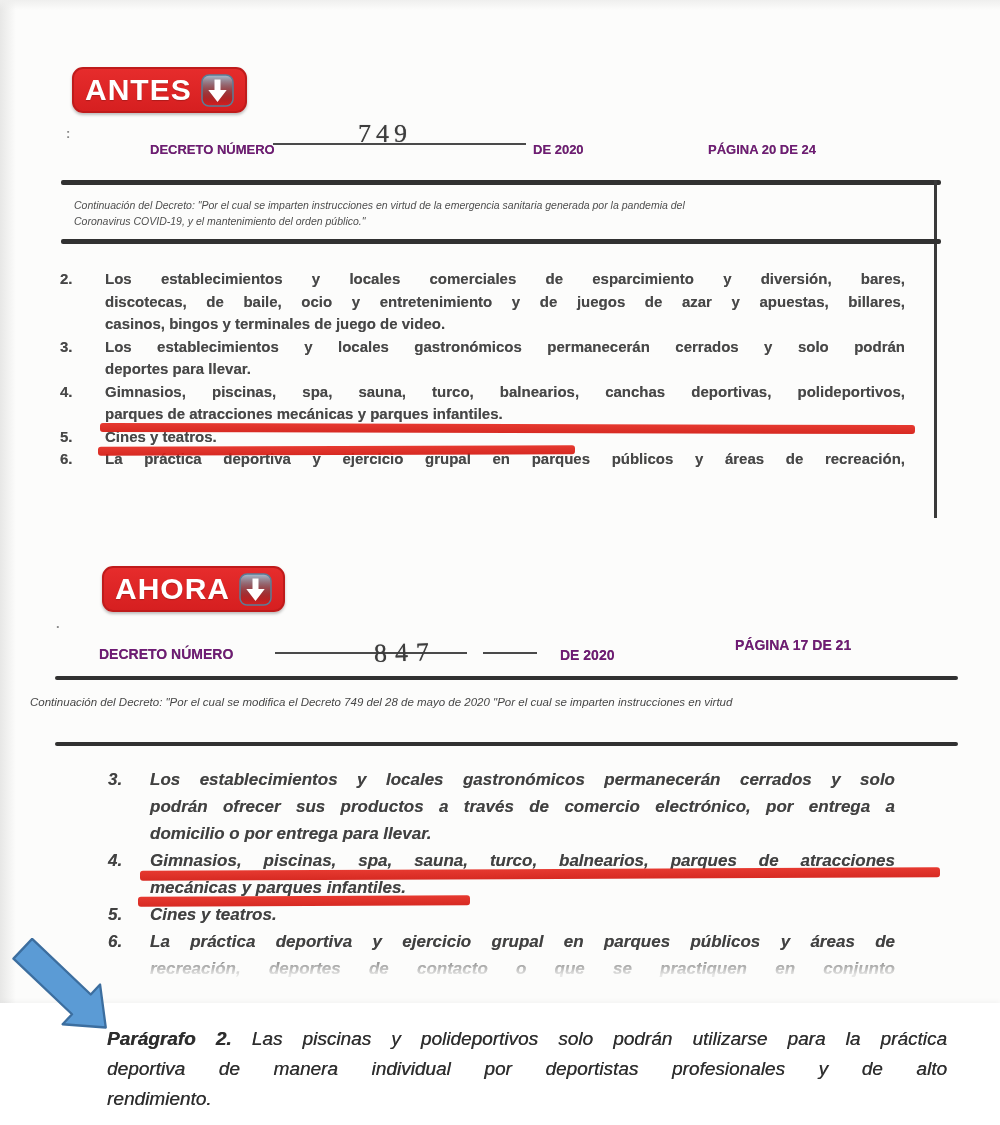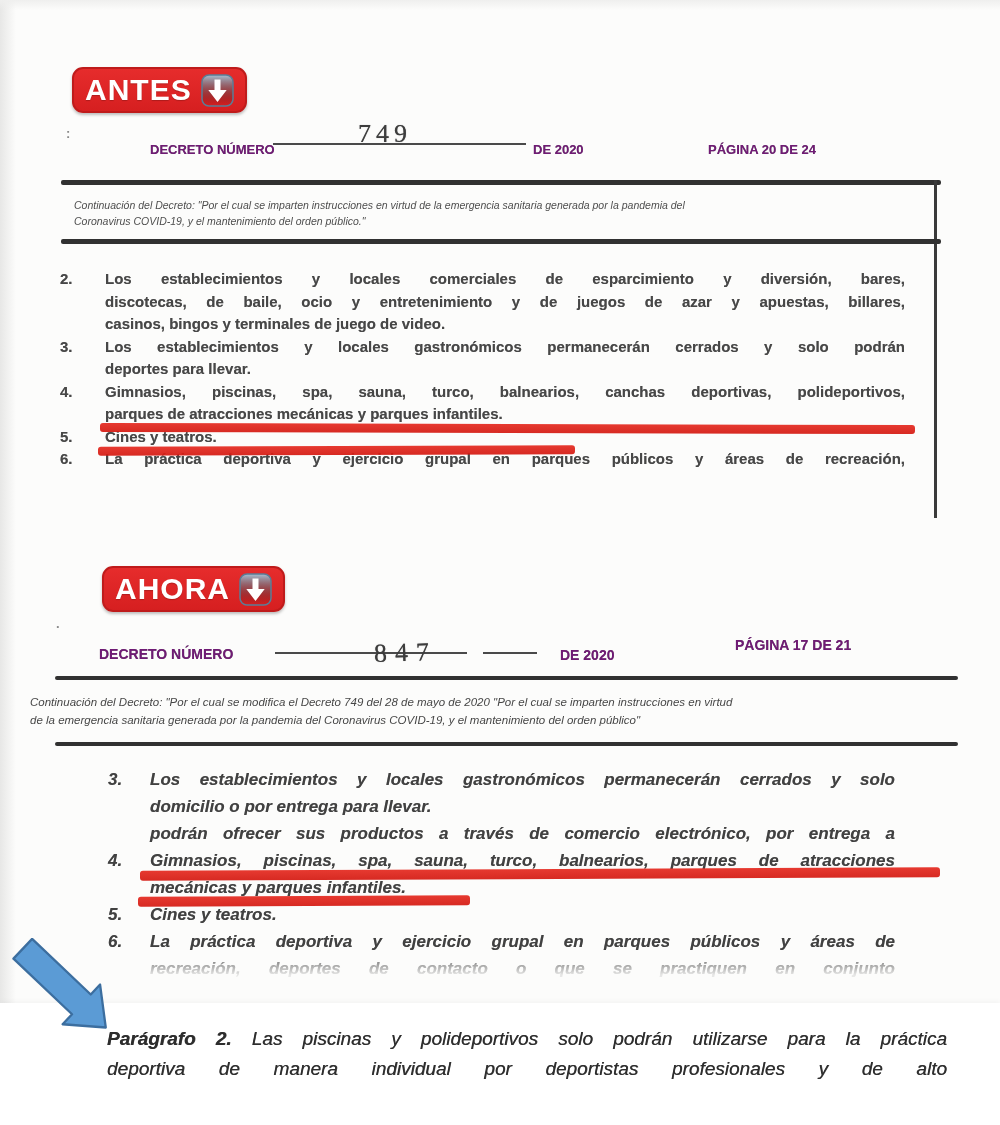--- a/index.html
+++ b/index.html
@@ -139,31 +139,30 @@
   <div class="hline" style="left:275px;top:652px;width:192px;"></div>
   <div class="hline" style="left:483px;top:652px;width:54px;"></div>
   <div class="hwnum" style="left:374px;top:638px;letter-spacing:8px;transform:rotate(-2deg);">847</div>
   <div class="hlabel" style="left:560px;top:647px;font-size:14px;">DE 2020</div>
   <div class="hlabel" style="left:735px;top:637px;font-size:14px;text-align:right;">PÁGINA 17 DE 21</div>
 
   <div class="rule" style="left:55px;top:676px;width:903px;height:4px;"></div>
 
   <div class="cont" style="left:30px;top:694px;width:928px;font-size:11.5px;line-height:17.5px;color:#474747;">
     <div class="cline">Continuación del Decreto: "Por el cual se modifica el Decreto 749 del 28 de mayo de 2020 "Por el cual se imparten instrucciones en virtud</div>
-    <div class="cline">de la emergencia sanitaria generada por la pandemia del Coronavirus COVID-19, y el mantenimiento del orden público"</div>
   </div>
 
   <div class="rule" style="left:55px;top:742px;width:903px;height:4px;"></div>
 
   <div class="dlist doc2">
     <div class="ditem">
       <span class="dnum">3.</span>
       <div class="jline">Los establecimientos y locales gastronómicos permanecerán cerrados y solo</div>
+      <div class="jline">podrán ofrecer sus productos a través de comercio electrónico, por entrega a</div>
       <div class="jline last">domicilio o por entrega para llevar.</div>
-      <div class="jline">podrán ofrecer sus productos a través de comercio electrónico, por entrega a</div>
     </div>
     <div class="ditem">
       <span class="dnum">4.</span>
       <div class="jline">Gimnasios, piscinas, spa, sauna, turco, balnearios, parques de atracciones</div>
       <div class="jline last">mecánicas y parques infantiles.</div>
     </div>
     <div class="ditem">
       <span class="dnum">5.</span>
       <div class="jline last">Cines y teatros.</div>
     </div>
@@ -181,14 +180,15 @@
 
   <div class="arrowwrap">
     <svg width="105" height="95" viewBox="0 0 100 90">
       <polygon points="24.9,0.6 80.7,53.6 89.6,44.1 95,85 53.9,81.9 62.9,72.4 7.1,19.4" fill="#5b9bd5" stroke="#3c6e9f" stroke-width="2.2" stroke-linejoin="round"></polygon>
     </svg>
   </div>
 
   <div class="footerpar">
     <div class="jline"><b>Parágrafo 2.</b> <span>Las piscinas y polideportivos solo podrán utilizarse para la práctica</span></div>
     <div class="jline">deportiva de manera individual por deportistas profesionales y de alto</div>
+    <div class="jline last">rendimiento.</div>
   </div>
 </div>
 
 </body></html>

